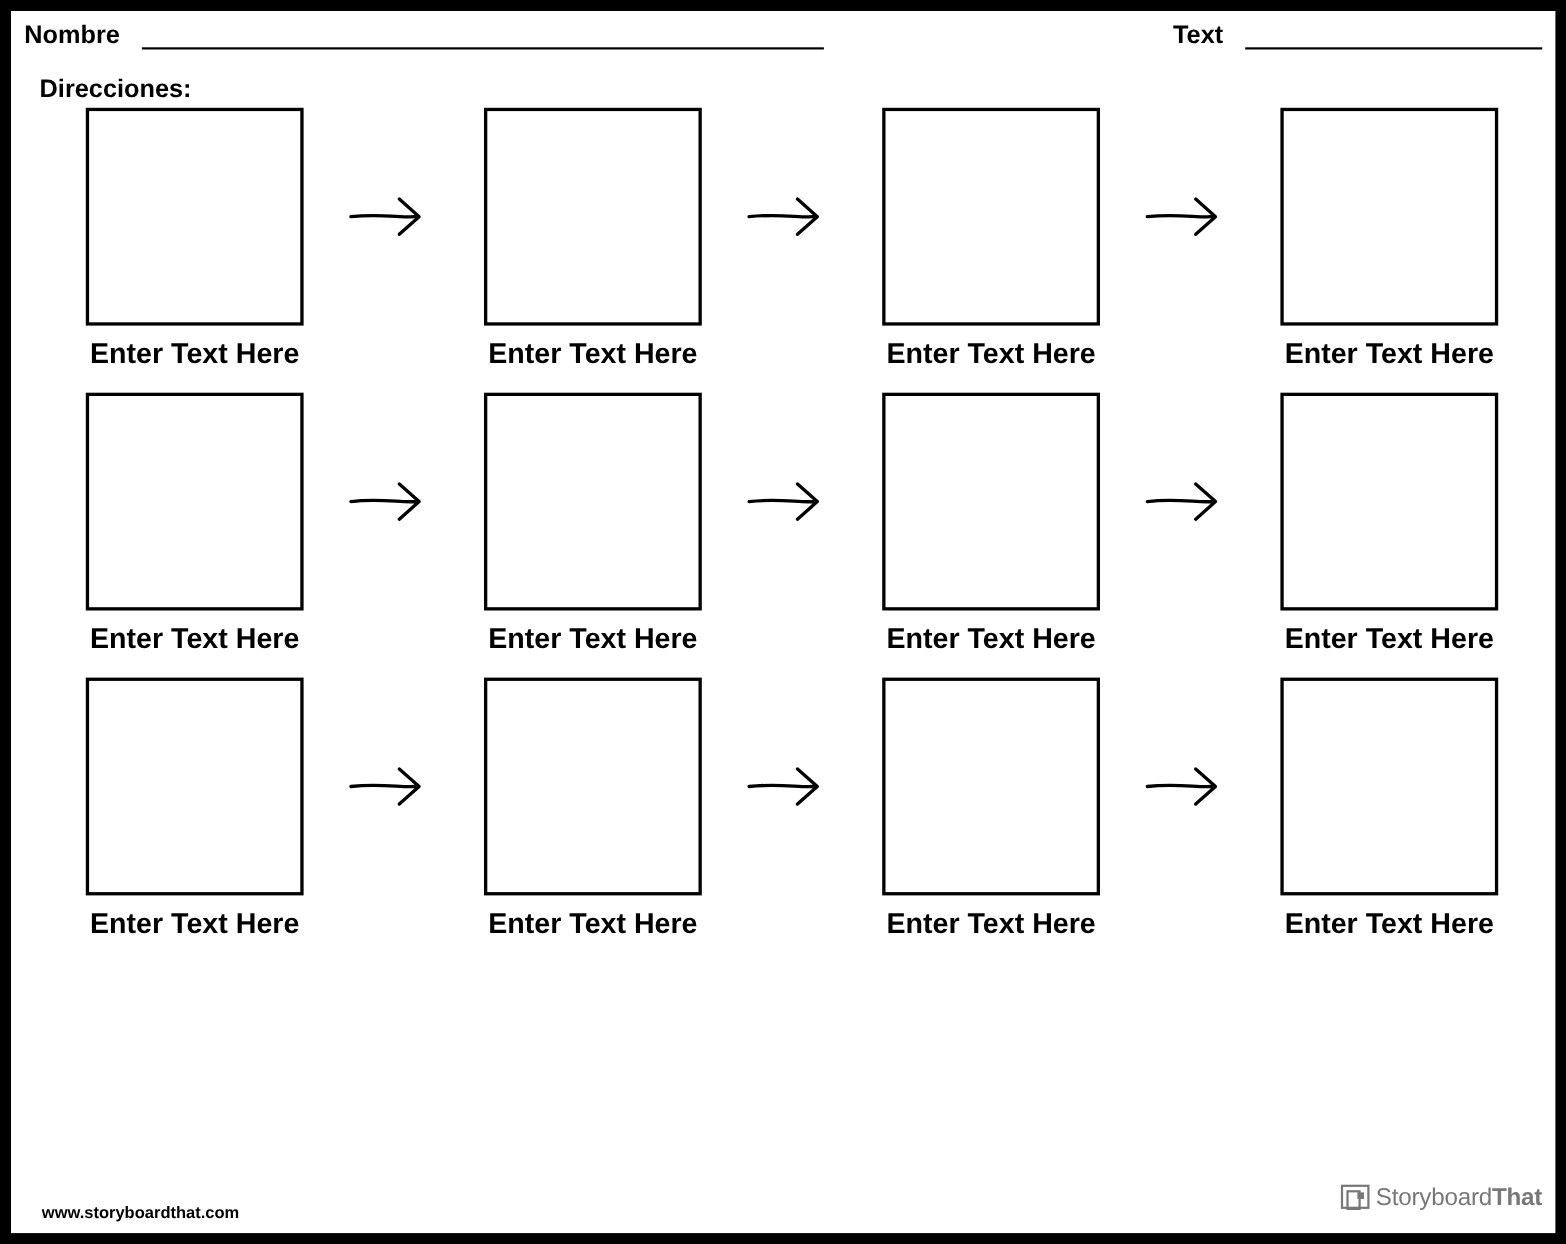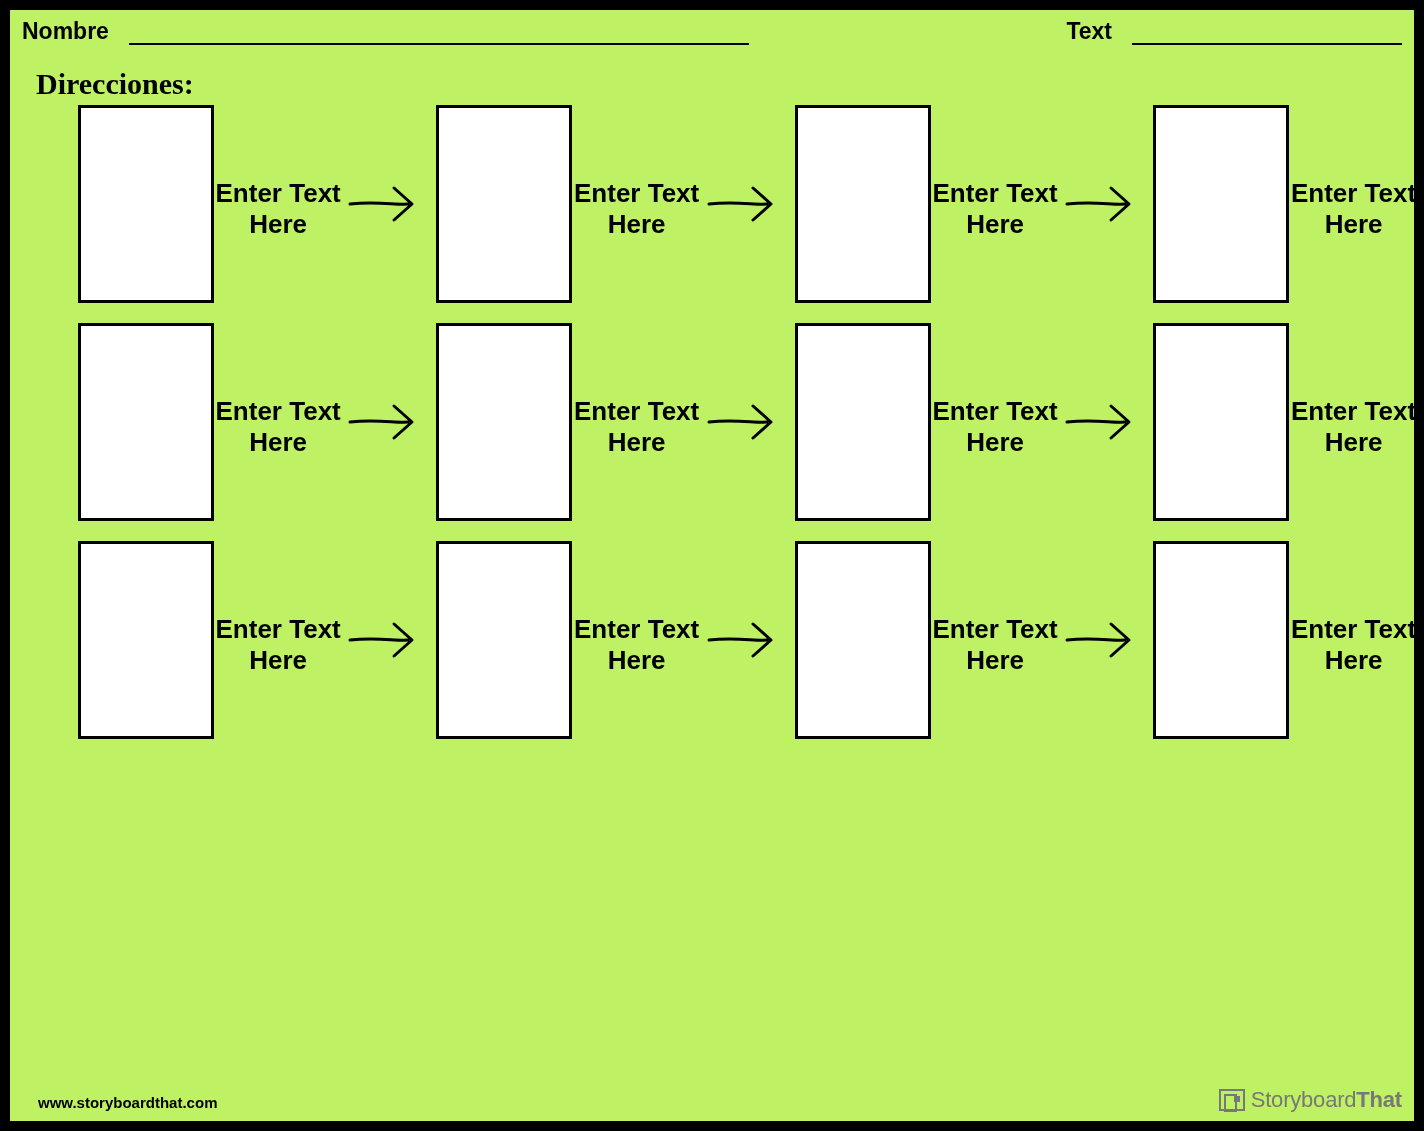--- a/index.html
+++ b/index.html
@@ -5,21 +5,21 @@
   * { box-sizing: border-box; margin: 0; padding: 0; }
   body {
     background: #000;
     font-family: "Arial Narrow", Arial, Helvetica, sans-serif;
     font-stretch: condensed;
     width: 1424px;
     height: 1131px;
     overflow: hidden;
   }
   .page {
-    background: #bef264;
+    background: #ffffff;
     width: 1404px;
     height: 1111px;
     margin: 10px;
     position: relative;
     padding: 8px 12px 0 12px;
   }
   .header-row {
     display: flex;
     align-items: flex-end;
     gap: 20px;
@@ -39,36 +39,36 @@
   .date-line { flex: 0 0 270px; }
 
   .title-row {
     text-align: center;
     font-weight: 700;
     font-size: 30px;
     margin-top: 28px;
   }
   .directions-row {
     font-weight: 700;
-    font-size: 30px;
+    font-size: 23px;
     margin: 18px 0 4px 14px;
-    font-family: Liberation Serif, serif;
   }
 
   .grid {
     padding: 0 40px 0 56px;
   }
   .flow-row {
     display: flex;
     align-items: flex-start;
     justify-content: space-between;
     margin-bottom: 20px;
   }
   .cell {
     display: flex;
+    flex-direction: column;
     align-items: center;
   }
   .box {
     width: 198px;
     height: 198px;
     border: 3px solid #000;
     background: #fff;
   }
   .caption {
     font-weight: 700;
@@ -90,21 +90,21 @@
   .footer-url {
     position: absolute;
     left: 28px;
     bottom: 10px;
     font-size: 15px;
     font-weight: 700;
   }
   .footer-logo {
     position: absolute;
     right: 12px;
-    bottom: 8px;
+    bottom: 20px;
     display: flex;
     align-items: center;
     gap: 6px;
     color: #787878;
   }
   .logo-icon {
     width: 26px;
     height: 22px;
     border: 2px solid #787878;
     position: relative;

